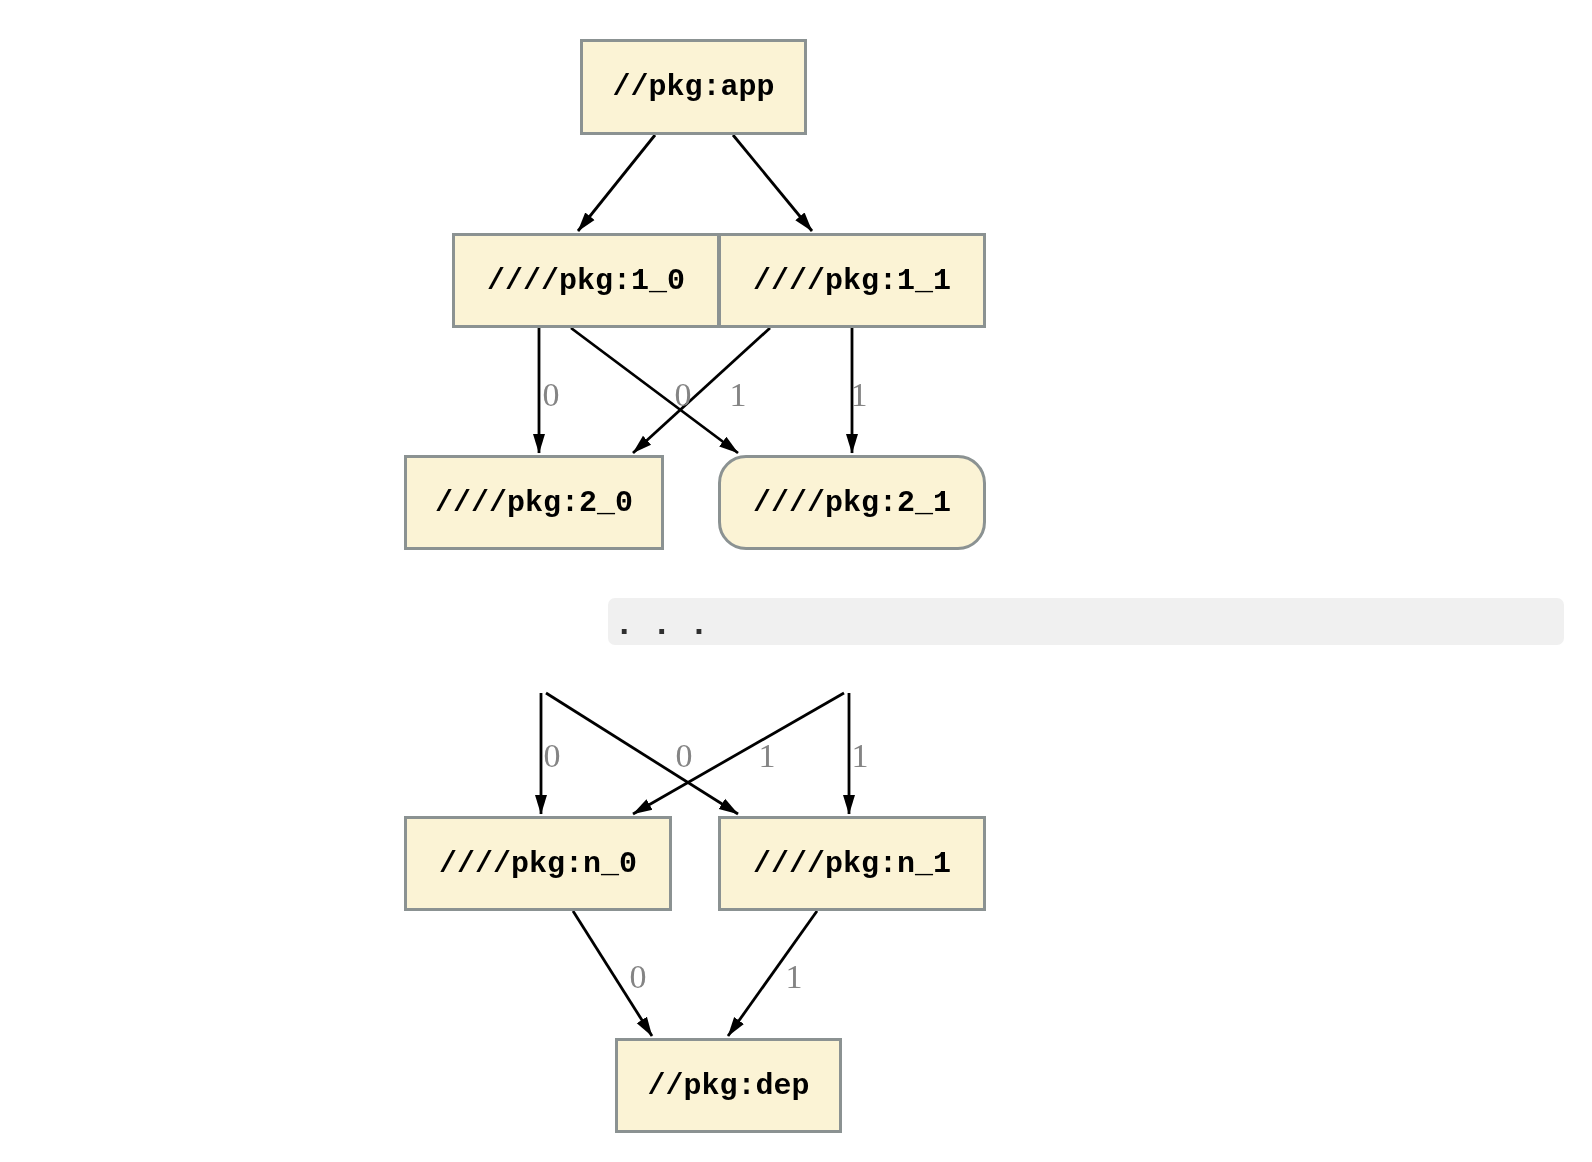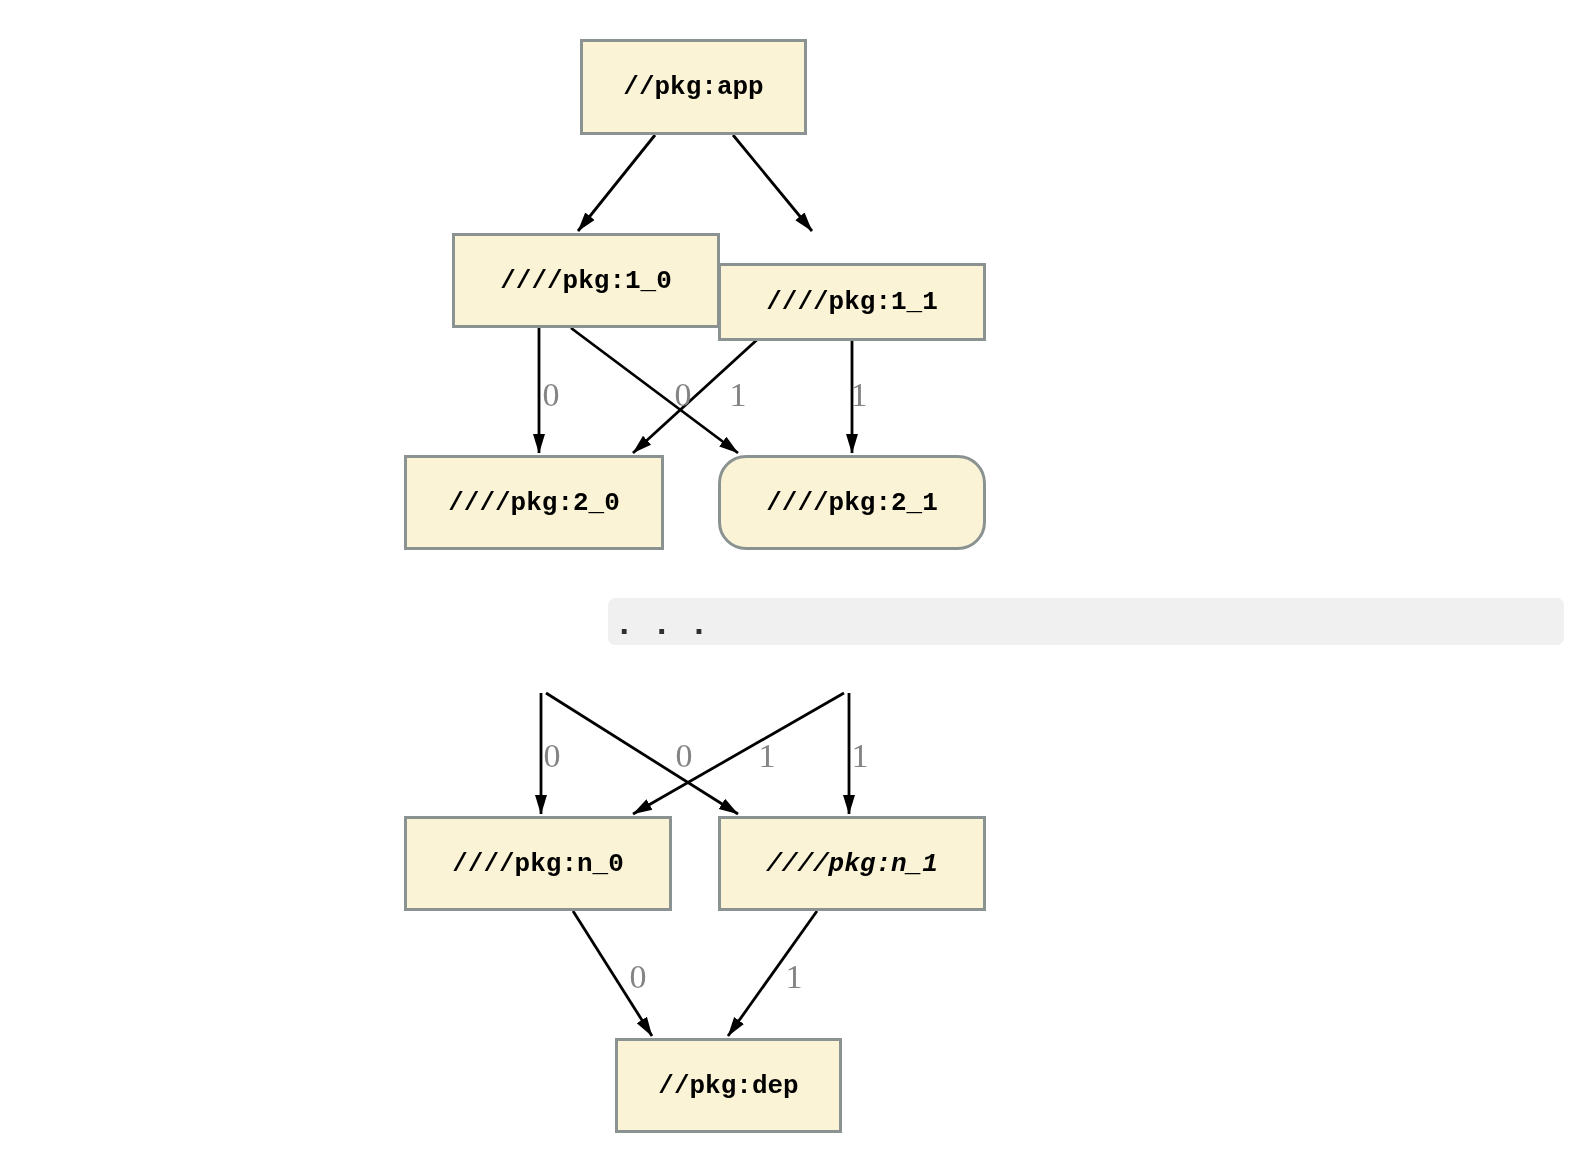--- a/index.html
+++ b/index.html
@@ -32,21 +32,21 @@
   .node {
     position: absolute;
     display: flex;
     align-items: center;
     justify-content: center;
     background: var(--node-fill, #fbf3d5);
     border: 3px solid var(--node-border, #8b9292);
     color: var(--node-text, #000);
     font-family: "Liberation Mono", "DejaVu Sans Mono", monospace;
     font-weight: bold;
-    font-size: 26px;
+    font-size: 30px;
     white-space: nowrap;
   }
   .band {
     position: absolute;
     border-radius: 7px;
     display: flex;
     align-items: flex-end;
   }
   .band-label {
     font-family: "Liberation Mono", "DejaVu Sans Mono", monospace;
@@ -94,33 +94,33 @@
       </g>
   </svg>
 
   <div id="node-layer">
       <div class="node" style="left: 580px; top: 39px; width: 227px; height: 96px;">
         <span>//pkg:app</span>
       </div>
       <div class="node" style="left: 404px; top: 233px; width: 268px; height: 95px; margin-left: 48px;">
         <span>////pkg:1_0</span>
       </div>
-      <div class="node" style="left: 718px; top: 233px; width: 268px; height: 78px; margin-top: 30px;">
+      <div class="node" style="left: 718px; top: 233px; width: 268px; height: 95px;">
         <span>////pkg:1_1</span>
       </div>
       <div class="node" style="left: 404px; top: 455px; width: 260px; height: 95px;">
         <span>////pkg:2_0</span>
       </div>
       <div class="node" style="left: 718px; top: 455px; width: 268px; height: 95px; border-radius: 28px;">
         <span>////pkg:2_1</span>
       </div>
       <div class="node" style="left: 404px; top: 816px; width: 268px; height: 95px;">
         <span>////pkg:n_0</span>
       </div>
-      <div class="node" style="left: 718px; top: 816px; width: 268px; height: 95px; font-style: italic;">
+      <div class="node" style="left: 718px; top: 816px; width: 268px; height: 95px;">
         <span>////pkg:n_1</span>
       </div>
       <div class="node" style="left: 579px; top: 1038px; width: 227px; height: 95px; margin-left: 36px;">
         <span>//pkg:dep</span>
       </div>
     </div>
 
   <div class="band" id="ellipsis-band" style="left: 608px; top: 598px; width: 956px; height: 47px; background: rgb(240, 240, 240);">
     <span class="band-label" style="color: rgb(47, 47, 47);">...</span>
   </div>

